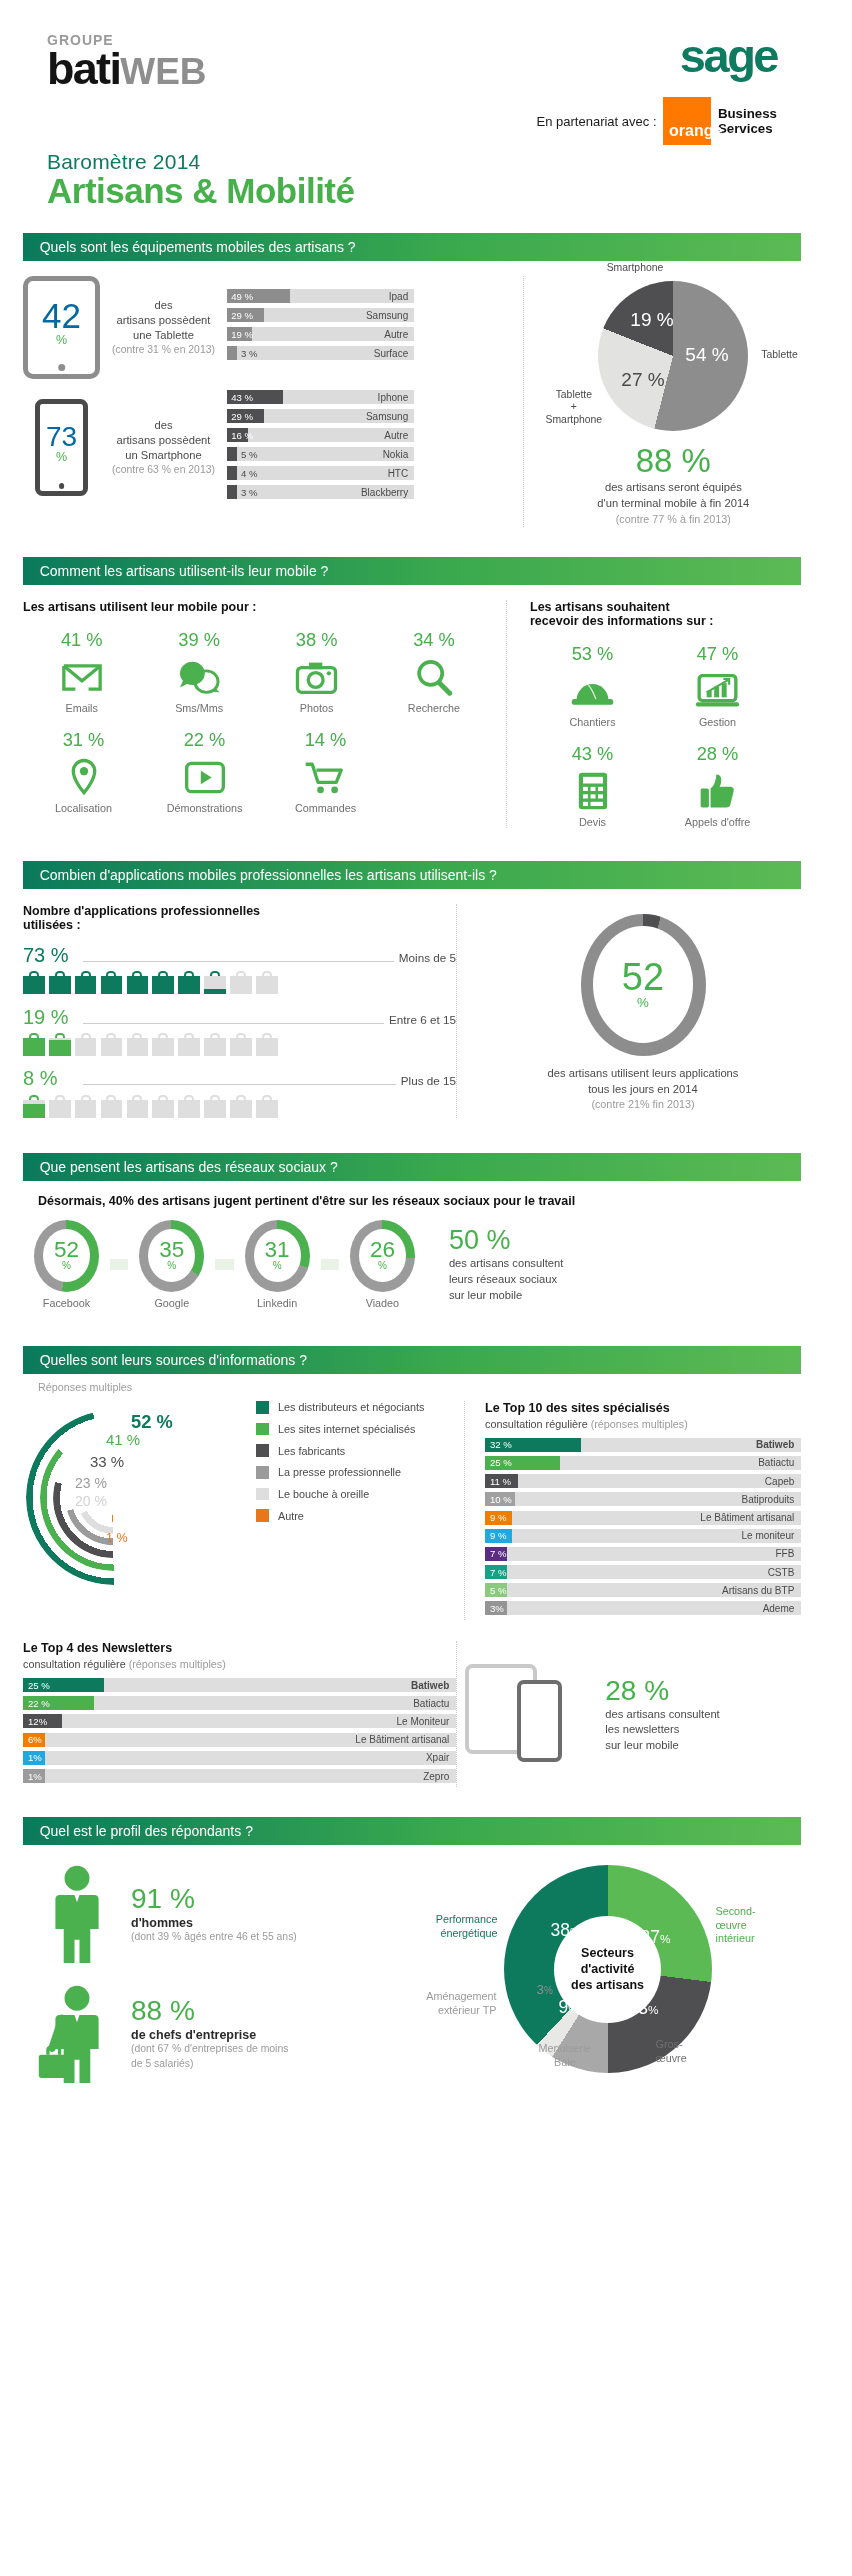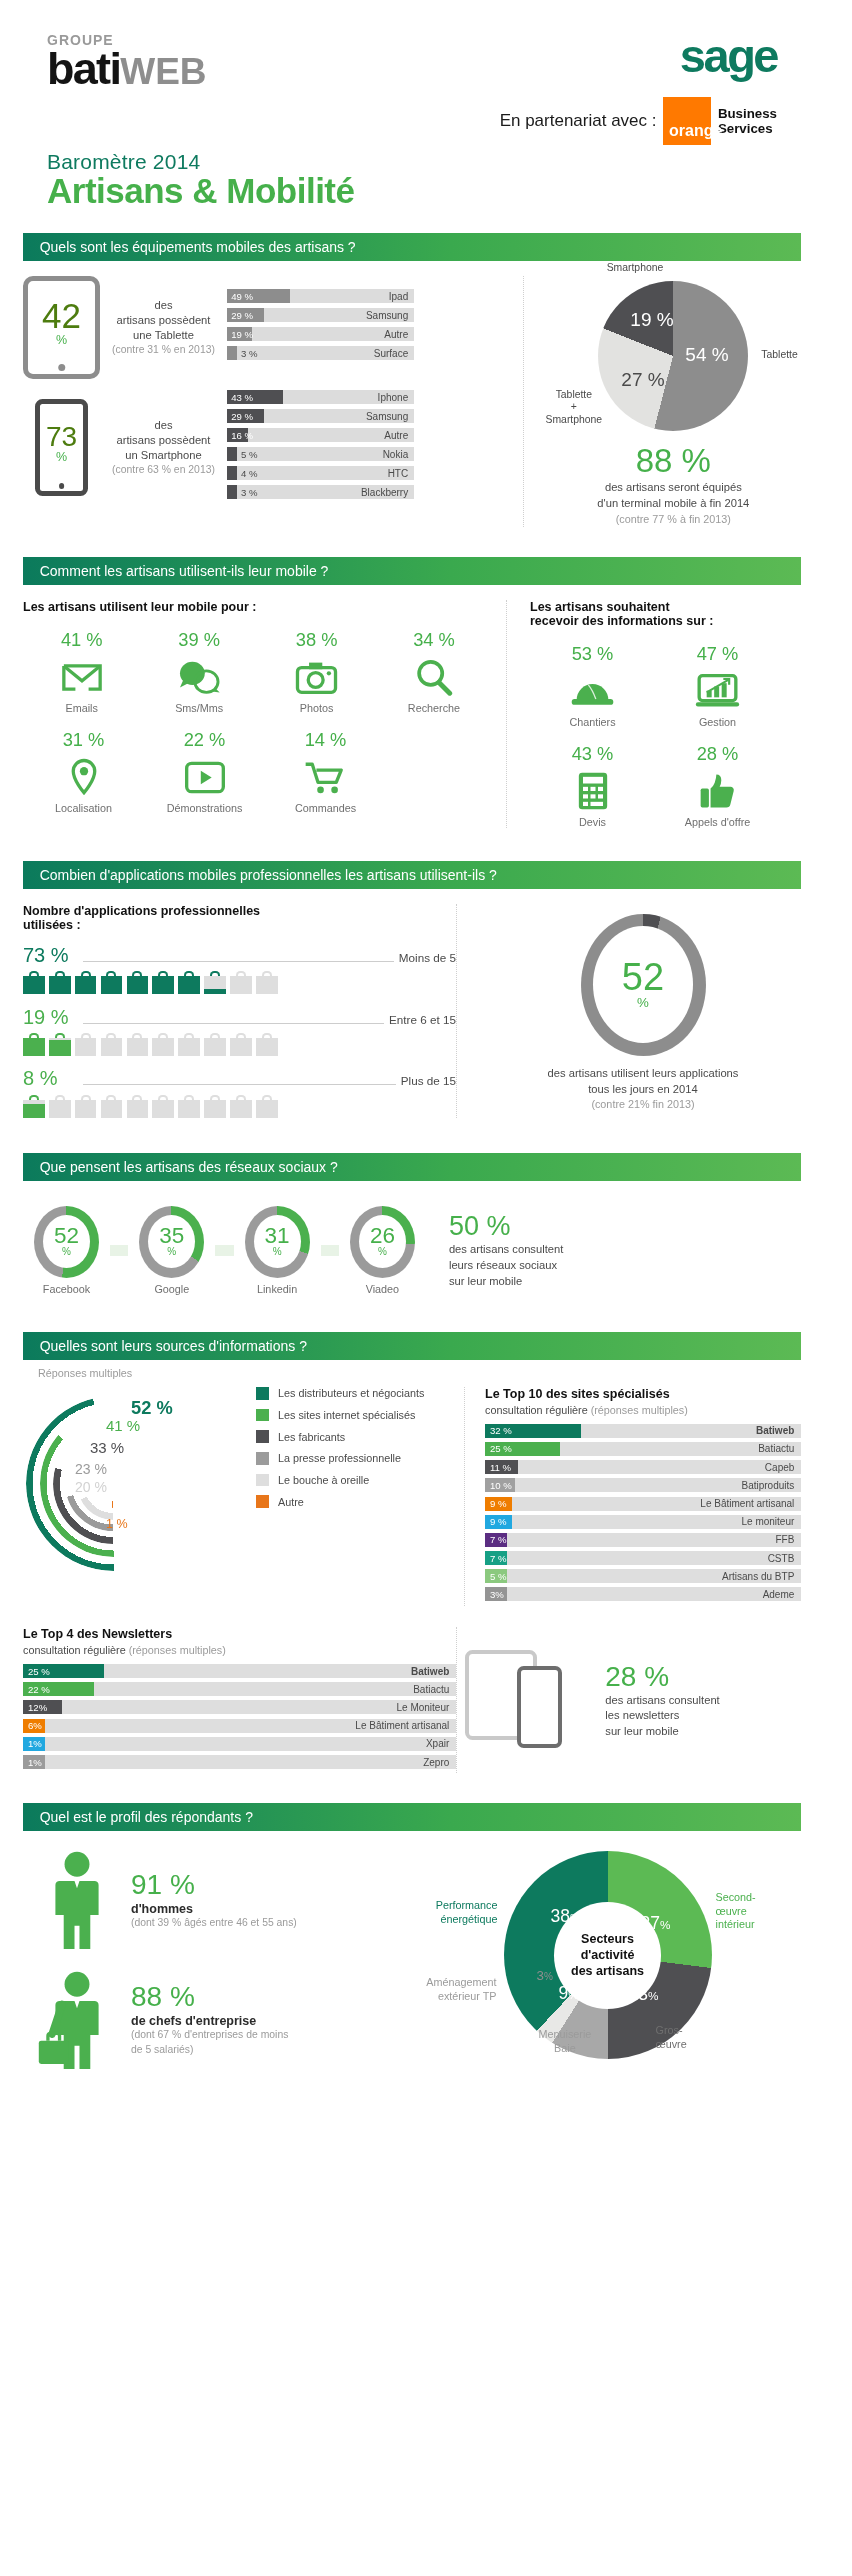--- a/index.html
+++ b/index.html
@@ -11,21 +11,21 @@
   .page { width:824px; position:relative; padding:0 0 33px 0; }
 
   
   .header { display:flex; justify-content:space-between; padding:32px 47px 0 47px; }
   .logo-groupe { font-size:14px; letter-spacing:1px; color:#9a9a9a; font-weight:bold; }
   .logo-bati { font-size:45px; font-weight:bold; line-height:.92; letter-spacing:-1.7px; }
   .logo-bati .b { color:#141414; }
   .logo-bati .w { color:#8e8e8e; font-size:37px; letter-spacing:0px; }
   .sage { color:#0e7a5f; font-size:47px; font-weight:bold; letter-spacing:-2.5px; text-align:right; line-height:1; }
   .partner { display:flex; align-items:center; justify-content:flex-end; margin-top:18.3px; gap:6.7px; }
-  .partner-label { font-size:17px; color:#1b1b1b;padding-left:12px; }
+  .partner-label { font-size:13px; color:#1b1b1b;padding-left:12px; }
   .orange-box { background:#ff7900; color:#fff; width:48px; height:48px; position:relative; }
   .orange-box span { position:absolute; bottom:5px; left:5.8px; font-size:16px; font-weight:bold; }
   .obs { font-size:13.3px; font-weight:bold; color:#111; line-height:1.15; }
 
   .title-block { padding:5px 47px 0 47px; }
   .barometre { color:#0e7a5f; font-size:21px; letter-spacing:0.2px; }
   .main-title { color:#46b04b; font-size:35px; font-weight:bold; letter-spacing:-0.5px; margin-top:-3.3px; }
 
   
   .banner {
@@ -50,21 +50,21 @@
     width:7.5px;height:7.5px;border-radius:50%;background:#8d8d8d;}
   .tablet-shape .inner { margin-bottom:8.3px; text-align:center; }
   .phone-shape {
     width:53px; height:97px; border:5px solid #4a4a4a; border-radius:7.5px;
     display:flex; flex-direction:column; align-items:center; justify-content:center;
     position:relative; background:#fff;
   }
   .phone-shape:after{content:"";position:absolute;bottom:1.7px;left:50%;transform:translateX(-50%);
     width:5.8px;height:5.8px;border-radius:50%;background:#4a4a4a;}
   .phone-shape .inner{ margin-bottom:6.7px; text-align:center;}
-  .bignum { color:#4d7c0f; font-size:35px; font-weight:300; line-height:.95; }
+  .bignum { color:#0369a1; font-size:35px; font-weight:300; line-height:.95; }
   .bignum.sm { font-size:28px; }
   .pct-sm { color:#46b04b; font-size:12.5px; }
   .dev-caption { width:117px; text-align:center; font-size:11.2px; color:#4a4a4a; line-height:1.35; margin:0 5px; }
   .dev-caption .sm { color:#9b9b9b; font-size:10.4px; }
 
   .brandbars { width:187px; }
   .bbar { position:relative; height:14px; background:#dcdcdc; margin-bottom:5px;
           display:flex; align-items:center; justify-content:flex-end; }
   .bbar .fill { position:absolute; left:0; top:0; bottom:0; background:#8d8d8d; }
   .bbar.dark .fill { background:#4f4f52; }
@@ -657,20 +657,21 @@
       <div class="cap-center" style="margin-top:10px;">
         <div>des artisans utilisent leurs applications</div>
         <div>tous les jours en 2014</div>
         <div class="note">(contre 21% fin 2013)</div>
       </div>
     </div>
   </div>
 
   <div class="banner">Que pensent les artisans des réseaux sociaux ?</div>
   <div class="s4">
+    <h3 class="sub" style="margin-left:15px;">Désormais, 40% des artisans jugent pertinent d'être sur les réseaux sociaux pour le travail</h3>
     <div class="socrow">
       <div id="social-donuts" style="display:flex;align-items:center;">
           <div class="soc">
             <div class="dn" style="background:conic-gradient(#4bb04e 0deg 187.20000000000002deg,#9b9b9b 187.20000000000002deg 360deg)">
               <div class="hole">
                 <div class="n">52</div>
                 <div class="p">%</div>
               </div>
             </div>
             <div class="nm">Facebook</div>

